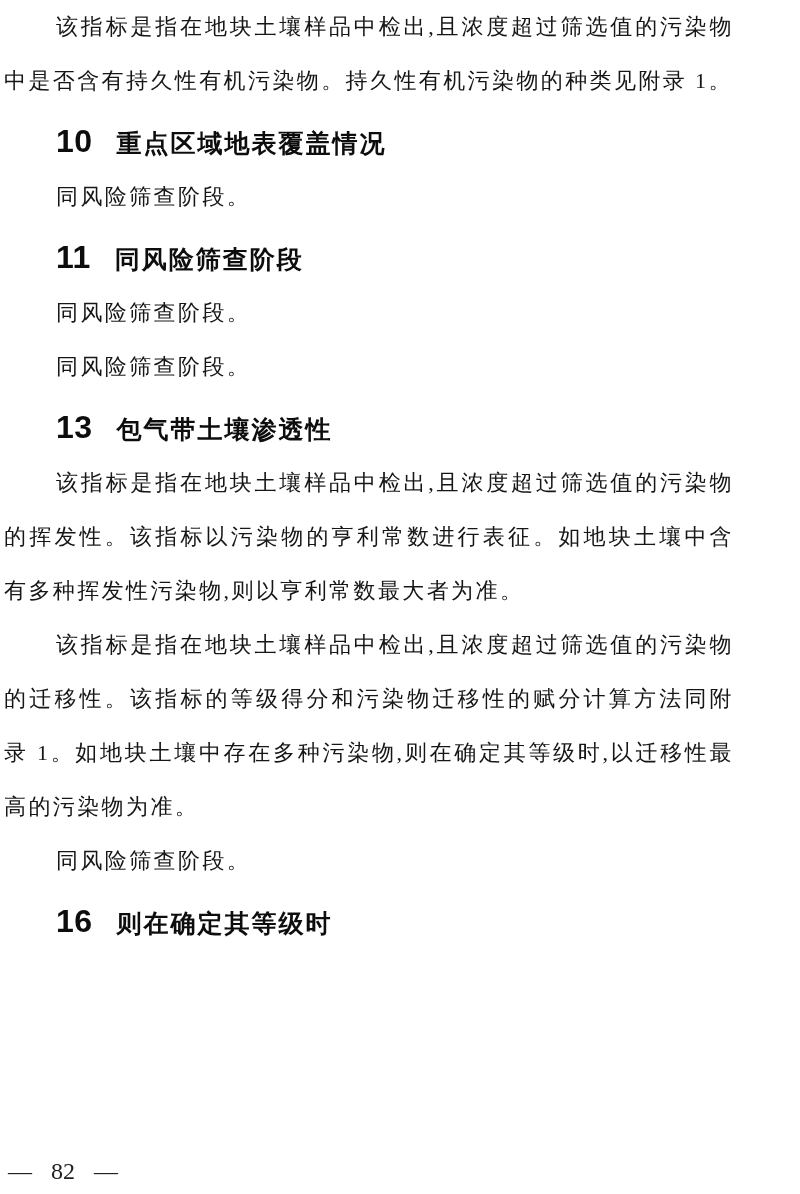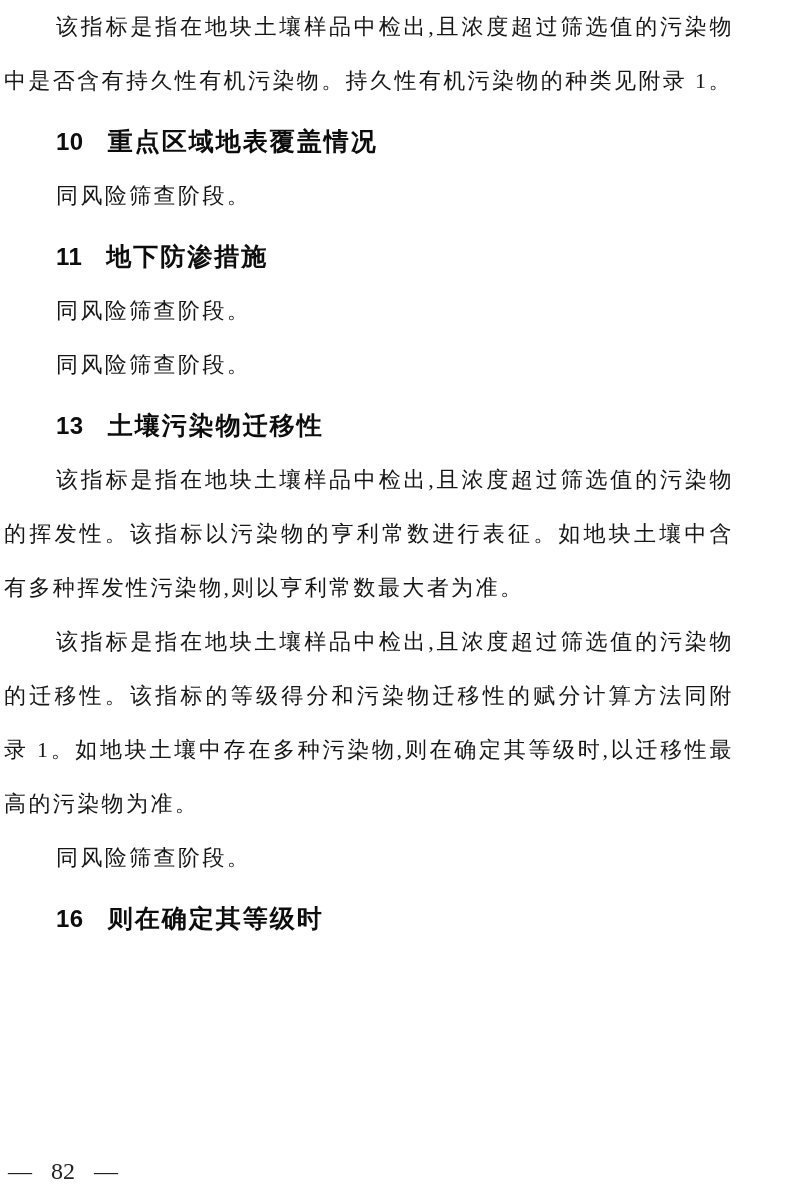--- a/index.html
+++ b/index.html
@@ -33,21 +33,21 @@
     font-size: 25px;
     line-height: 54px;
     padding-left: 52px;
     margin-top: 6px;
     white-space: nowrap;
     color: #0d0d0d;
   }
   .heading .h-num {
     letter-spacing: 0.5px;
     margin-right: 17px;
-    font-size: 24px;
+    font-size: 32px;
   }
   .heading .h-title {
     letter-spacing: 2px;
   }
   .page-footer {
     position: absolute;
     left: 8px;
     bottom: 8px;
     display: flex;
     align-items: center;
@@ -67,31 +67,31 @@
 
   <h2 class="heading">
     <span class="h-num">10</span>
     <span class="h-title">重点区域地表覆盖情况</span>
   </h2>
 
   <p class="body-para">同风险筛查阶段。</p>
 
   <h2 class="heading">
     <span class="h-num">11</span>
-    <span class="h-title">地下防渗措施</span>
+    <span class="h-title">同风险筛查阶段</span>
   </h2>
 
   <p class="body-para">同风险筛查阶段。</p>
 
 
   <p class="body-para">同风险筛查阶段。</p>
 
   <h2 class="heading">
     <span class="h-num">13</span>
-    <span class="h-title">土壤污染物迁移性</span>
+    <span class="h-title">包气带土壤渗透性</span>
   </h2>
 
   <p class="body-para">该指标是指在地块土壤样品中检出,且浓度超过筛选值的污染物的挥发性。该指标以污染物的亨利常数进行表征。如地块土壤中含有多种挥发性污染物,则以亨利常数最大者为准。</p>
 
 
   <p class="body-para">该指标是指在地块土壤样品中检出,且浓度超过筛选值的污染物的迁移性。该指标的等级得分和污染物迁移性的赋分计算方法同附录 1。如地块土壤中存在多种污染物,则在确定其等级时,以迁移性最高的污染物为准。</p>
 
 
   <p class="body-para">同风险筛查阶段。</p>
 

